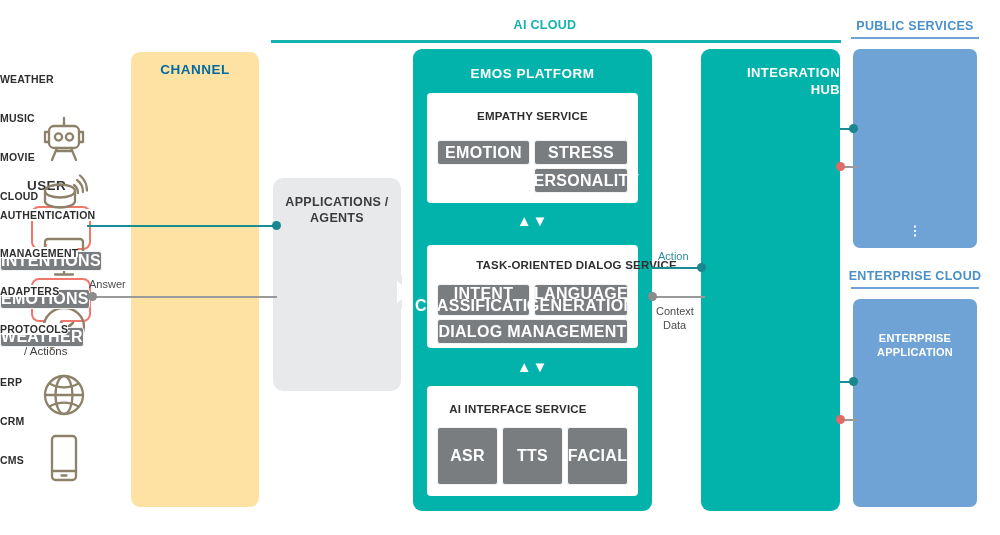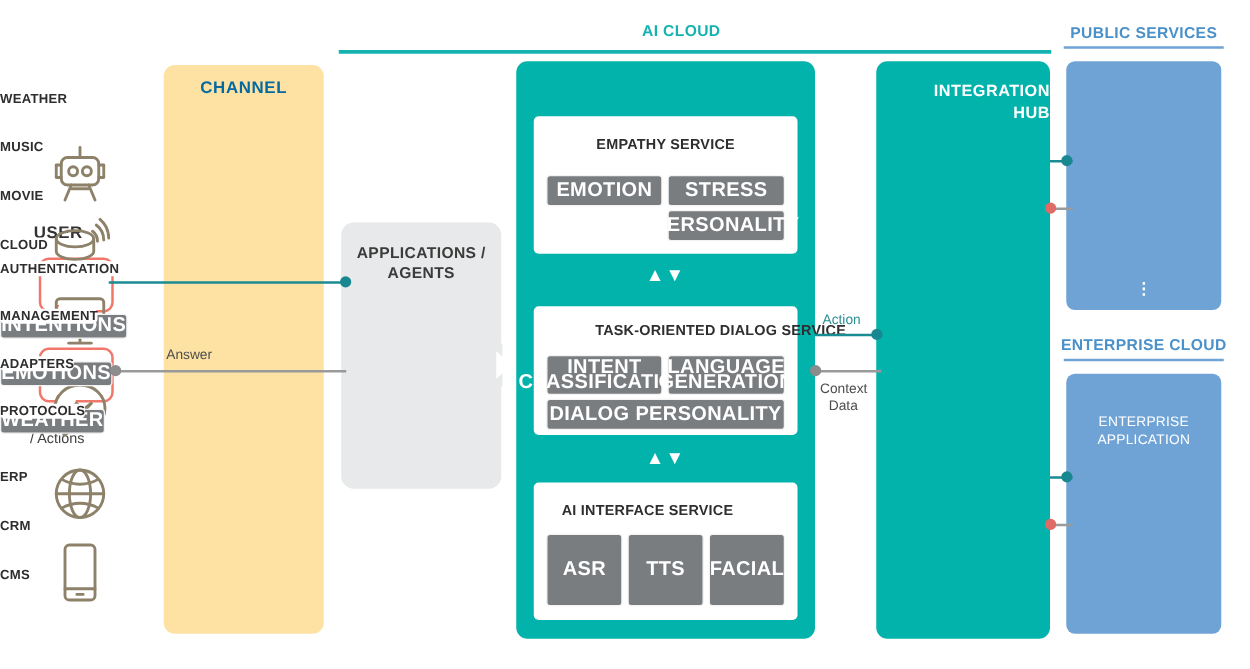--- a/index.html
+++ b/index.html
@@ -78,21 +78,21 @@
     position:absolute;background:#fff;border-radius:4px;display:flex;align-items:center;
     justify-content:center;text-align:center;font-size:10.5px;font-weight:bold;color:#2e2e2e;
     letter-spacing:.2px;
   }
 
   
   .cloud{background:#6fa3d6;border-radius:7px;}
   .pub-cloud{left:853px;top:49px;width:124px;height:199px;}
   .ent-cloud{left:853px;top:299px;width:124px;height:208px;}
   .ent-title{position:absolute;left:853px;top:331px;width:124px;text-align:center;
-    font-size:11px;font-weight:normal;color:#fff;line-height:14px;letter-spacing:.2px;}
+    font-size:11px;font-weight:bold;color:#fff;line-height:14px;letter-spacing:.2px;}
   .dots{position:absolute;left:853px;width:124px;text-align:center;color:#fff;font-size:13px;
     line-height:6px;font-weight:bold;}
 
   
   .line{position:absolute;height:2px;}
   .line.teal{background:#1b8b93;}
   .line.gray{background:#9a9a9a;}
   .dot{position:absolute;width:9px;height:9px;border-radius:50%;}
   .dot.teal{background:#18878f;}
   .dot.gray{background:#8c8c8c;}
@@ -193,34 +193,35 @@
     <span>AGENTS</span>
   </div>
   <div class="abs gbox" style="top:251px;">INTENTIONS</div>
   <div class="abs gbox" style="top:289px;">EMOTIONS</div>
   <div class="abs gbox" style="top:327px;">WEATHER</div>
 
   <div class="notch-bg"></div>
   <div class="notch"></div>
 
   <div class="abs emos"></div>
+  <div class="emos-title">EMOS PLATFORM</div>
 
   <div class="abs svc" style="top:93px;width:211px;height:110px;"></div>
   <div class="svc-title" style="left:427px;top:109px;width:211px;">EMPATHY SERVICE</div>
   <div class="abs gbox" style="left:437px;top:140px;width:93px;height:25px;">EMOTION</div>
   <div class="abs gbox" style="left:534px;top:140px;width:94px;height:25px;">STRESS</div>
   <div class="abs gbox" style="left:534px;top:168px;width:94px;height:25px;">PERSONALITY</div>
 
   <div class="updown" style="top:212px;">▲▼</div>
 
   <div class="abs svc" style="top:245px;width:211px;height:103px;"></div>
   <div class="svc-title" style="left:427px;top:258px;width:211px;padding-left:44px;">TASK-ORIENTED DIALOG SERVICE</div>
   <div class="abs gbox" style="left:437px;top:284px;width:93px;height:32px;line-height:12px;">INTENT CLASSIFICATION</div>
   <div class="abs gbox" style="left:534px;top:284px;width:94px;height:32px;line-height:12px;">LANGUAGE GENERATION</div>
-  <div class="abs gbox" style="left:437px;top:319px;width:191px;height:25px;">DIALOG PERSONALITY</div>
+  <div class="abs gbox" style="left:437px;top:319px;width:191px;height:25px;">DIALOG MANAGEMENT</div>
 
   <div class="updown" style="top:358px;">▲▼</div>
 
   <div class="abs svc" style="top:386px;width:211px;height:110px;"></div>
   <div class="svc-title" style="left:427px;top:402px;width:182px;">AI INTERFACE SERVICE</div>
   <div class="abs gbox" style="left:437px;top:427px;width:61px;height:58px;text-align:right;">ASR</div>
   <div class="abs gbox" style="left:502px;top:427px;width:61px;height:58px;">TTS</div>
   <div class="abs gbox" style="left:567px;top:427px;width:61px;height:58px;">FACIAL</div>
 
   <div class="abs hub"></div>
@@ -247,21 +248,21 @@
   </div>
   <div class="wbox" style="top:376px;">ERP</div>
   <div class="wbox" style="top:415px;">CRM</div>
   <div class="wbox" style="top:454px;">CMS</div>
 
   <div class="line teal" style="left:87px;top:225px;width:190px;"></div>
   <div class="dot teal" style="left:272px;top:221px;"></div>
 
   <div class="line gray" style="left:92px;top:296px;width:185px;"></div>
   <div class="dot gray" style="left:88px;top:292px;"></div>
-  <div class="lbl gray" style="left:89px;top:278px;margin-left:44px;">Answer</div>
+  <div class="lbl gray" style="left:89px;top:278px;">Answer</div>
 
   <div class="line teal" style="left:652px;top:267px;width:53px;"></div>
   <div class="dot teal" style="left:697px;top:263px;"></div>
   <div class="lbl teal" style="left:658px;top:250px;">Action</div>
 
   <div class="line gray" style="left:652px;top:296px;width:53px;"></div>
   <div class="dot gray" style="left:648px;top:292px;"></div>
   <div class="lbl gray" style="left:656px;top:305px;">Context</div>
   <div class="lbl gray" style="left:663px;top:319px;">Data</div>
 

